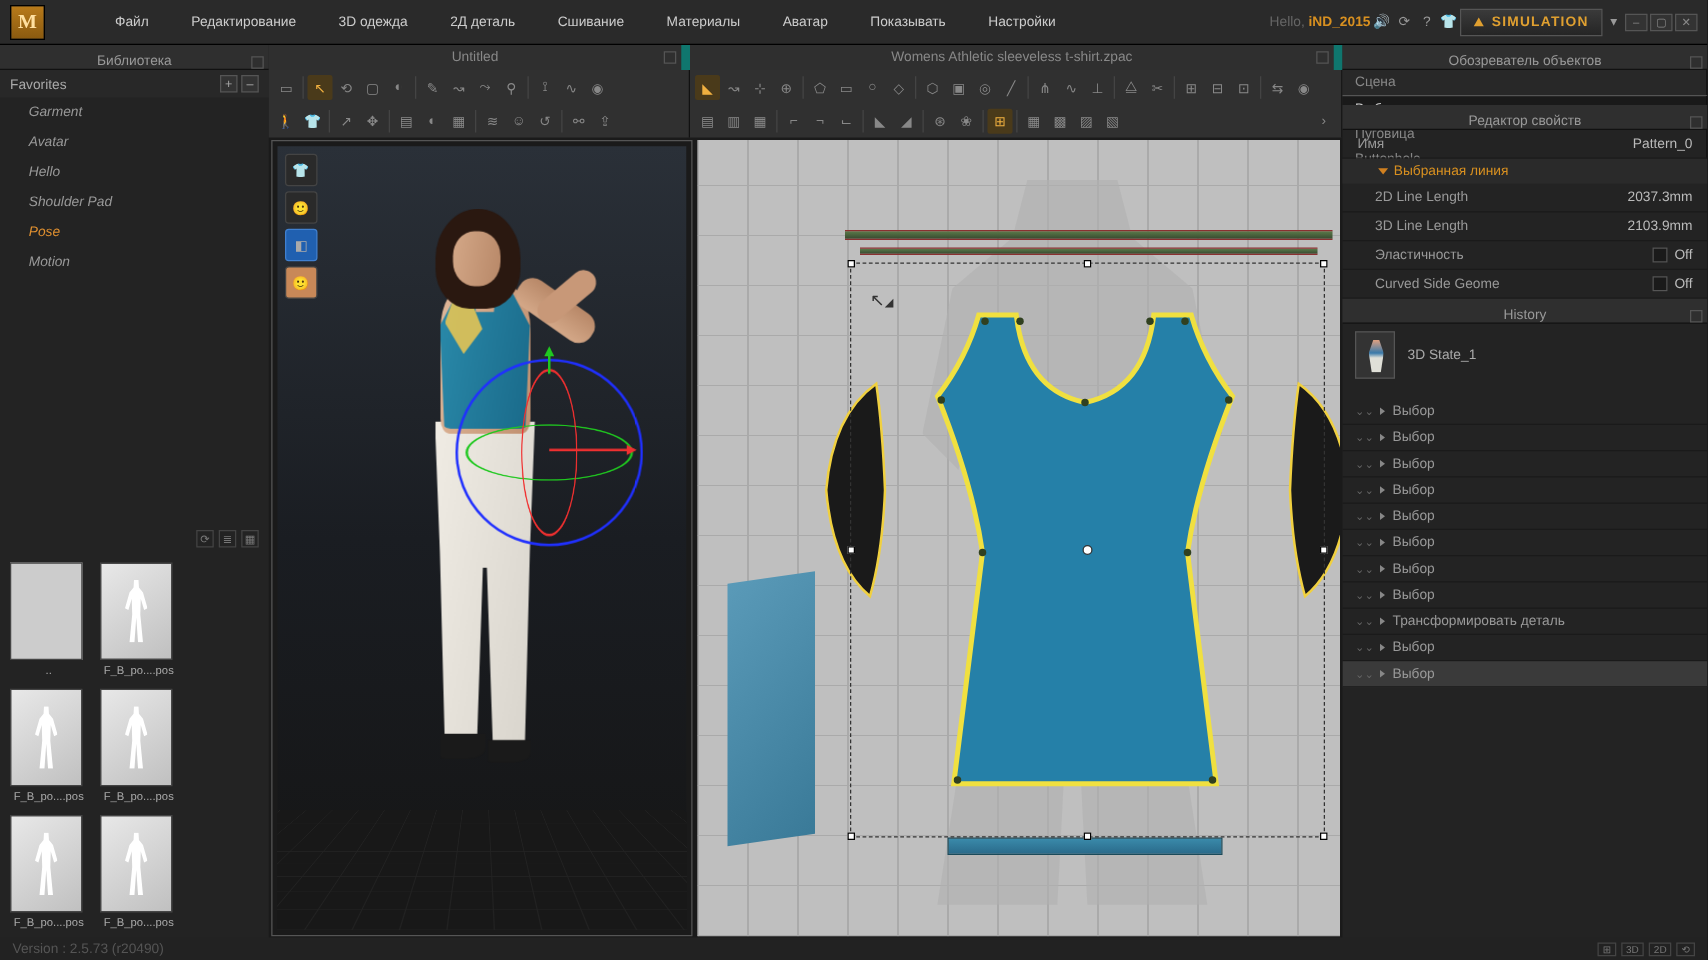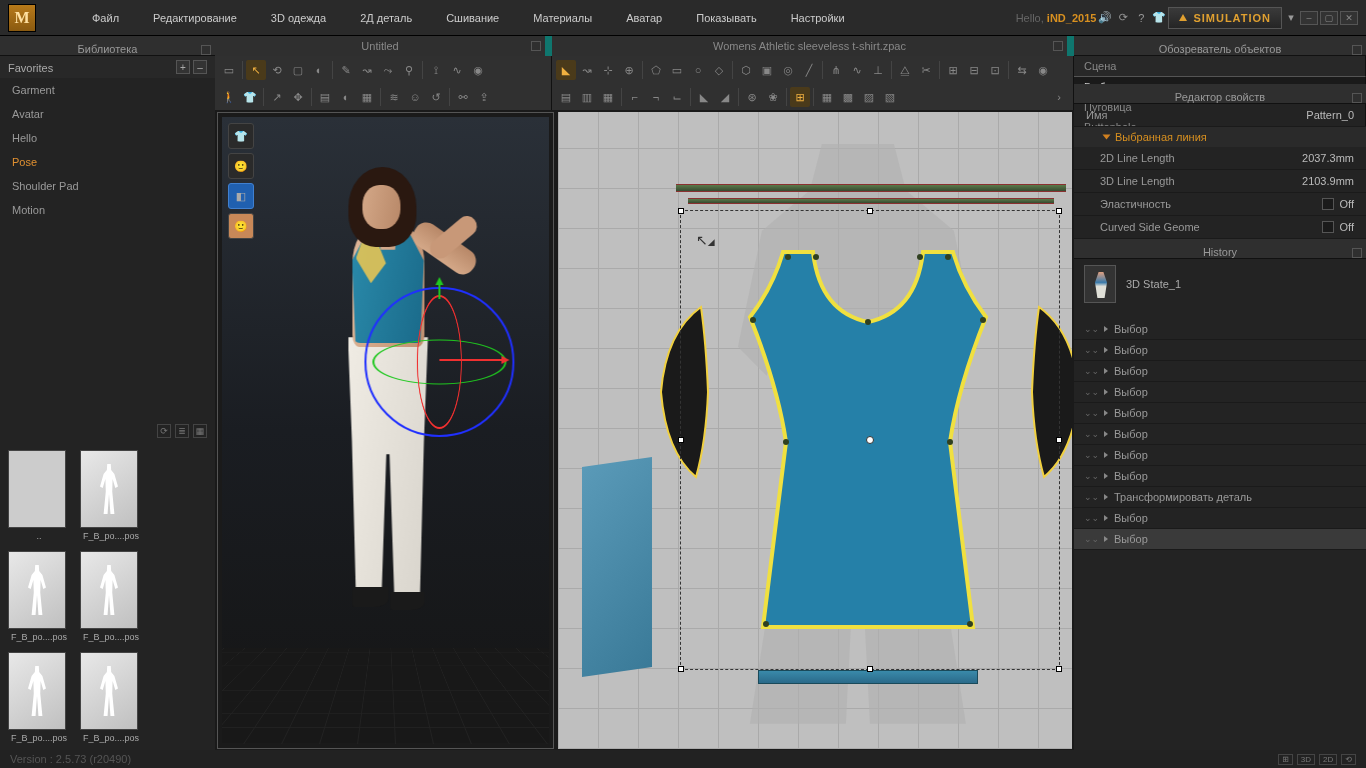--- a/index.html
+++ b/index.html
@@ -21,21 +21,21 @@
 
 
 .main { display:flex; height:715px; }
 .panel-title { background:#2f2f2f; height:20px; display:flex; align-items:flex-end; justify-content:center; color:#999; font-size:10px; border-bottom:1px solid #111; position:relative; }
 .panel-title .dot { position:absolute; right:4px; width:10px; height:10px; border:1px solid #555; }
 
 
 .library { width:215px; background:#232323; display:flex; flex-direction:column; }
 .fav-row { display:flex; align-items:flex-end; padding:4px 8px; background:#282828; }
 .fav-row .plus, .fav-row .minus { width:14px; height:14px; border:1px solid #555; margin-left:3px; display:flex; align-items:center; justify-content:center; font-size:10px; background:#333; }
-.lib-cat { padding:6px 12px; color:#999; cursor:default; }
+.lib-cat { padding:6px 23px; color:#999; cursor:default;font-style:italic; }
 .lib-cat.active { color:#e09030; }
 .lib-grid-controls { display:flex; justify-content:flex-end; gap:4px; padding:4px 8px; margin-top:auto; }
 .lib-grid-controls span { width:14px; height:14px; border:1px solid #444; color:#777; font-size:9px; display:flex; align-items:center; justify-content:center; }
 .lib-grid { display:flex; flex-wrap:wrap; gap:10px; padding:8px; }
 .lib-item { width:62px; text-align:center; }
 .lib-thumb { width:58px; height:78px; background:linear-gradient(145deg,#e8e8e8,#c0c0c0); border:1px solid #444; margin-bottom:3px; position:relative; overflow:hidden; }
 .lib-thumb.folder { background:#ccc; }
 .lib-thumb .figure { position:absolute; left:50%; top:50%; transform:translate(-50%,-50%); width:18px; height:50px; background:#fff; clip-path:polygon(40% 0,60% 0,62% 12%,80% 20%,100% 45%,85% 48%,70% 30%,68% 55%,80% 100%,58% 100%,50% 60%,42% 100%,20% 100%,32% 55%,30% 30%,15% 48%,0 45%,20% 20%,38% 12%); }
 .lib-label { font-size:9px; color:#aaa; white-space:nowrap; overflow:hidden; }
 
@@ -170,22 +170,22 @@
       <span>Favorites</span>
       <div style="margin-left:auto;display:flex">
         <span class="plus">+</span>
         <span class="minus">–</span>
       </div>
     </div>
     <div id="lib-cats">
         <div class="lib-cat">Garment</div>
         <div class="lib-cat">Avatar</div>
         <div class="lib-cat">Hello</div>
+        <div class="lib-cat">Shoulder Pad</div>
         <div class="lib-cat active">Pose</div>
-        <div class="lib-cat">Shoulder Pad</div>
         <div class="lib-cat">Motion</div>
       </div>
     <div style="flex:1"></div>
     <div class="lib-grid-controls">
       <span>⟳</span>
       <span>≣</span>
       <span>▦</span>
     </div>
     <div class="lib-grid" id="lib-grid">
         <div class="lib-item">

